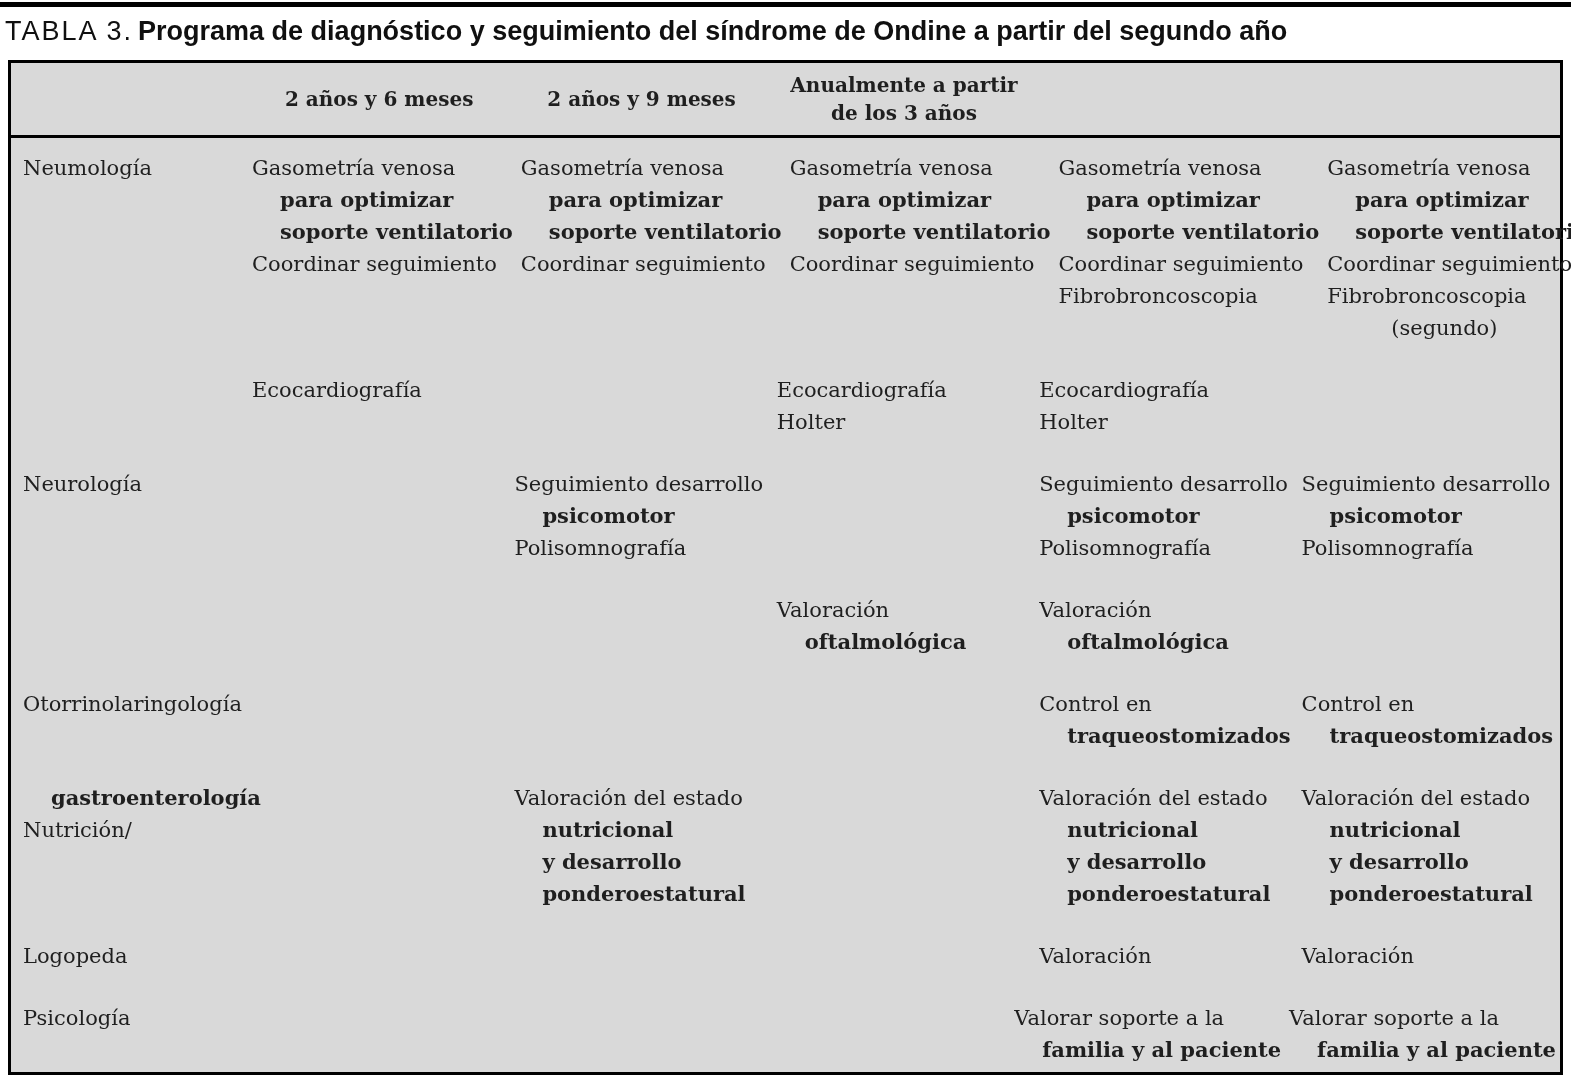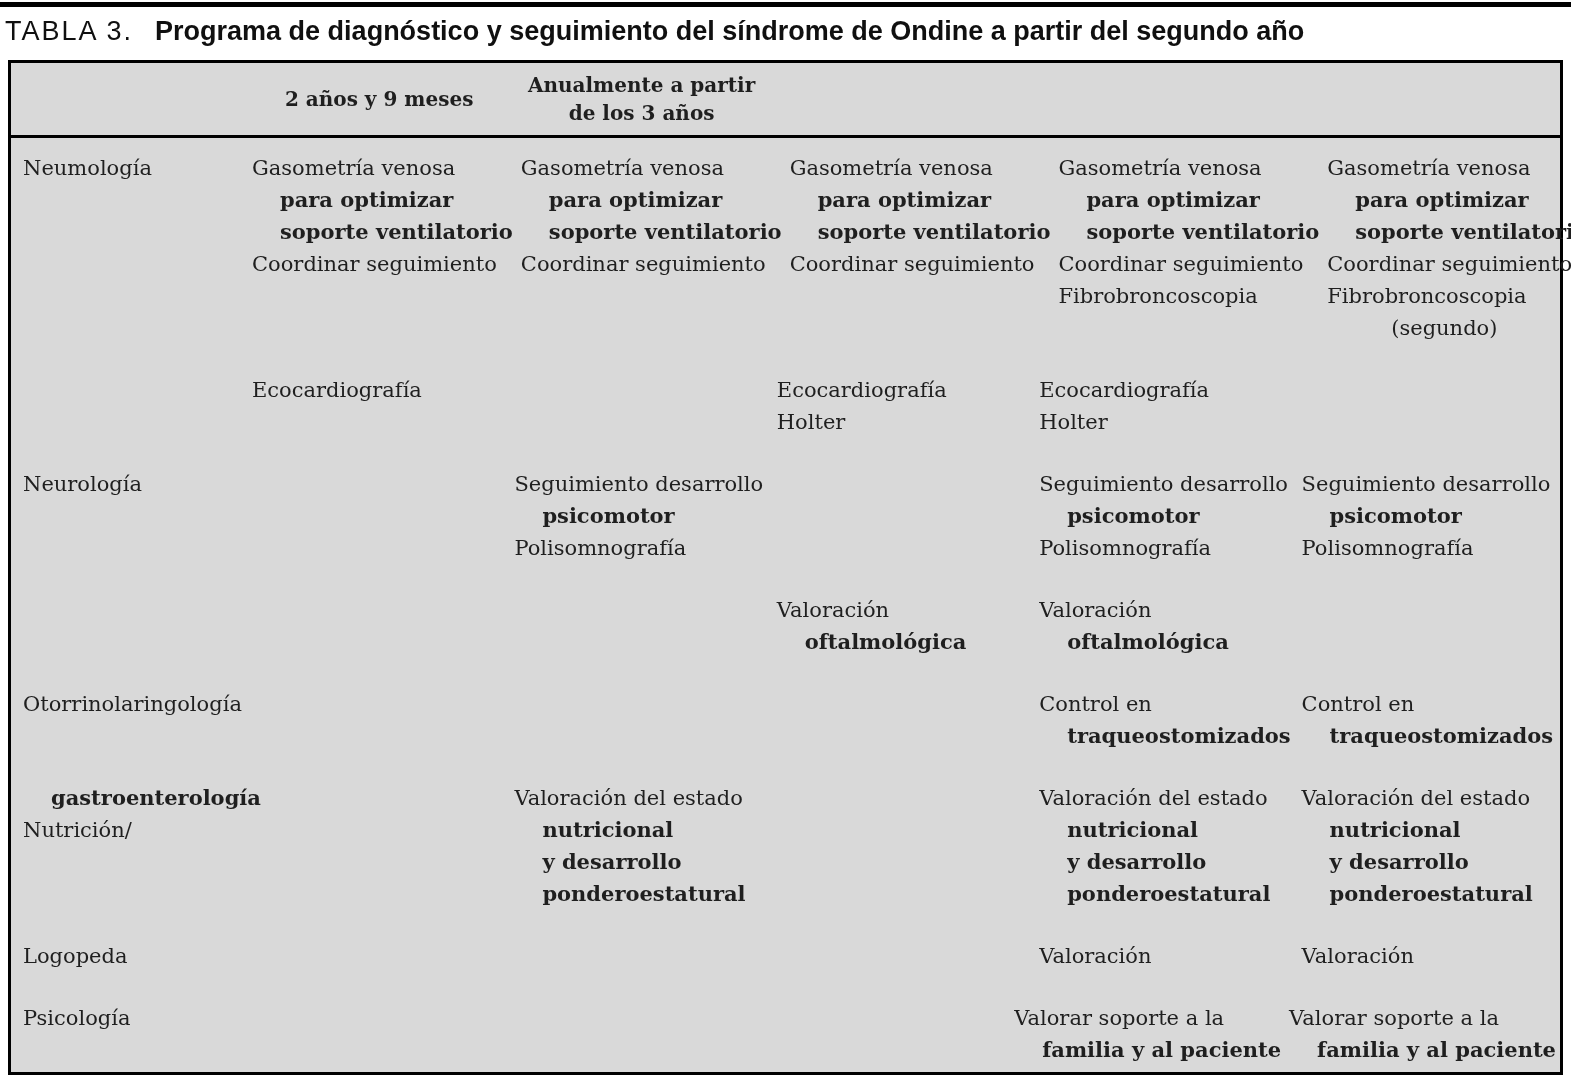--- a/index.html
+++ b/index.html
@@ -15,21 +15,21 @@
     position: absolute; top: 2px; left: 0; width: 1571px; height: 5px;
     background: #000;
   }
 
   .title {
     position: absolute; top: 16px; left: 5px; width: 1560px;
     font-family: "Liberation Sans", sans-serif;
     font-size: 27px; color: #101010;
     white-space: nowrap;
   }
-  .title .tlabel { font-weight: 400; letter-spacing: 2px; margin-right: 22px; }
+  .title .tlabel { font-weight: 400; letter-spacing: 2px; margin-right: 5px; }
   .title .tmain  { font-weight: 700; }
 
   .table-wrap {
     position: absolute; top: 60px; left: 8px;
     width: 1555px; height: 1015px;
     background: #d9d9d9;
     border: 3px solid #000;
     box-sizing: border-box;
     display: flex; flex-direction: column;
   }
@@ -77,20 +77,21 @@
   <div class="top-rule"></div>
 
   <div class="title">
     <span class="tlabel">TABLA 3.</span><span class="tmain">Programa de diagnóstico y seguimiento del síndrome de Ondine a partir del segundo año</span>
   </div>
 
   <div class="table-wrap">
 
     <div class="header-row">
       <div class="header-cell"></div>
+      <div class="header-cell">2 años y 6 meses</div>
       <div class="header-cell">2 años y 9 meses</div>
       <div class="header-cell">Anualmente a partir de los 3 años</div>
     </div>
 
     <div class="tbody">
         <div class="trow">
           <div class="cell label-cell">
             <div class="line">Neumología</div>
           </div>
           <div class="cell">

